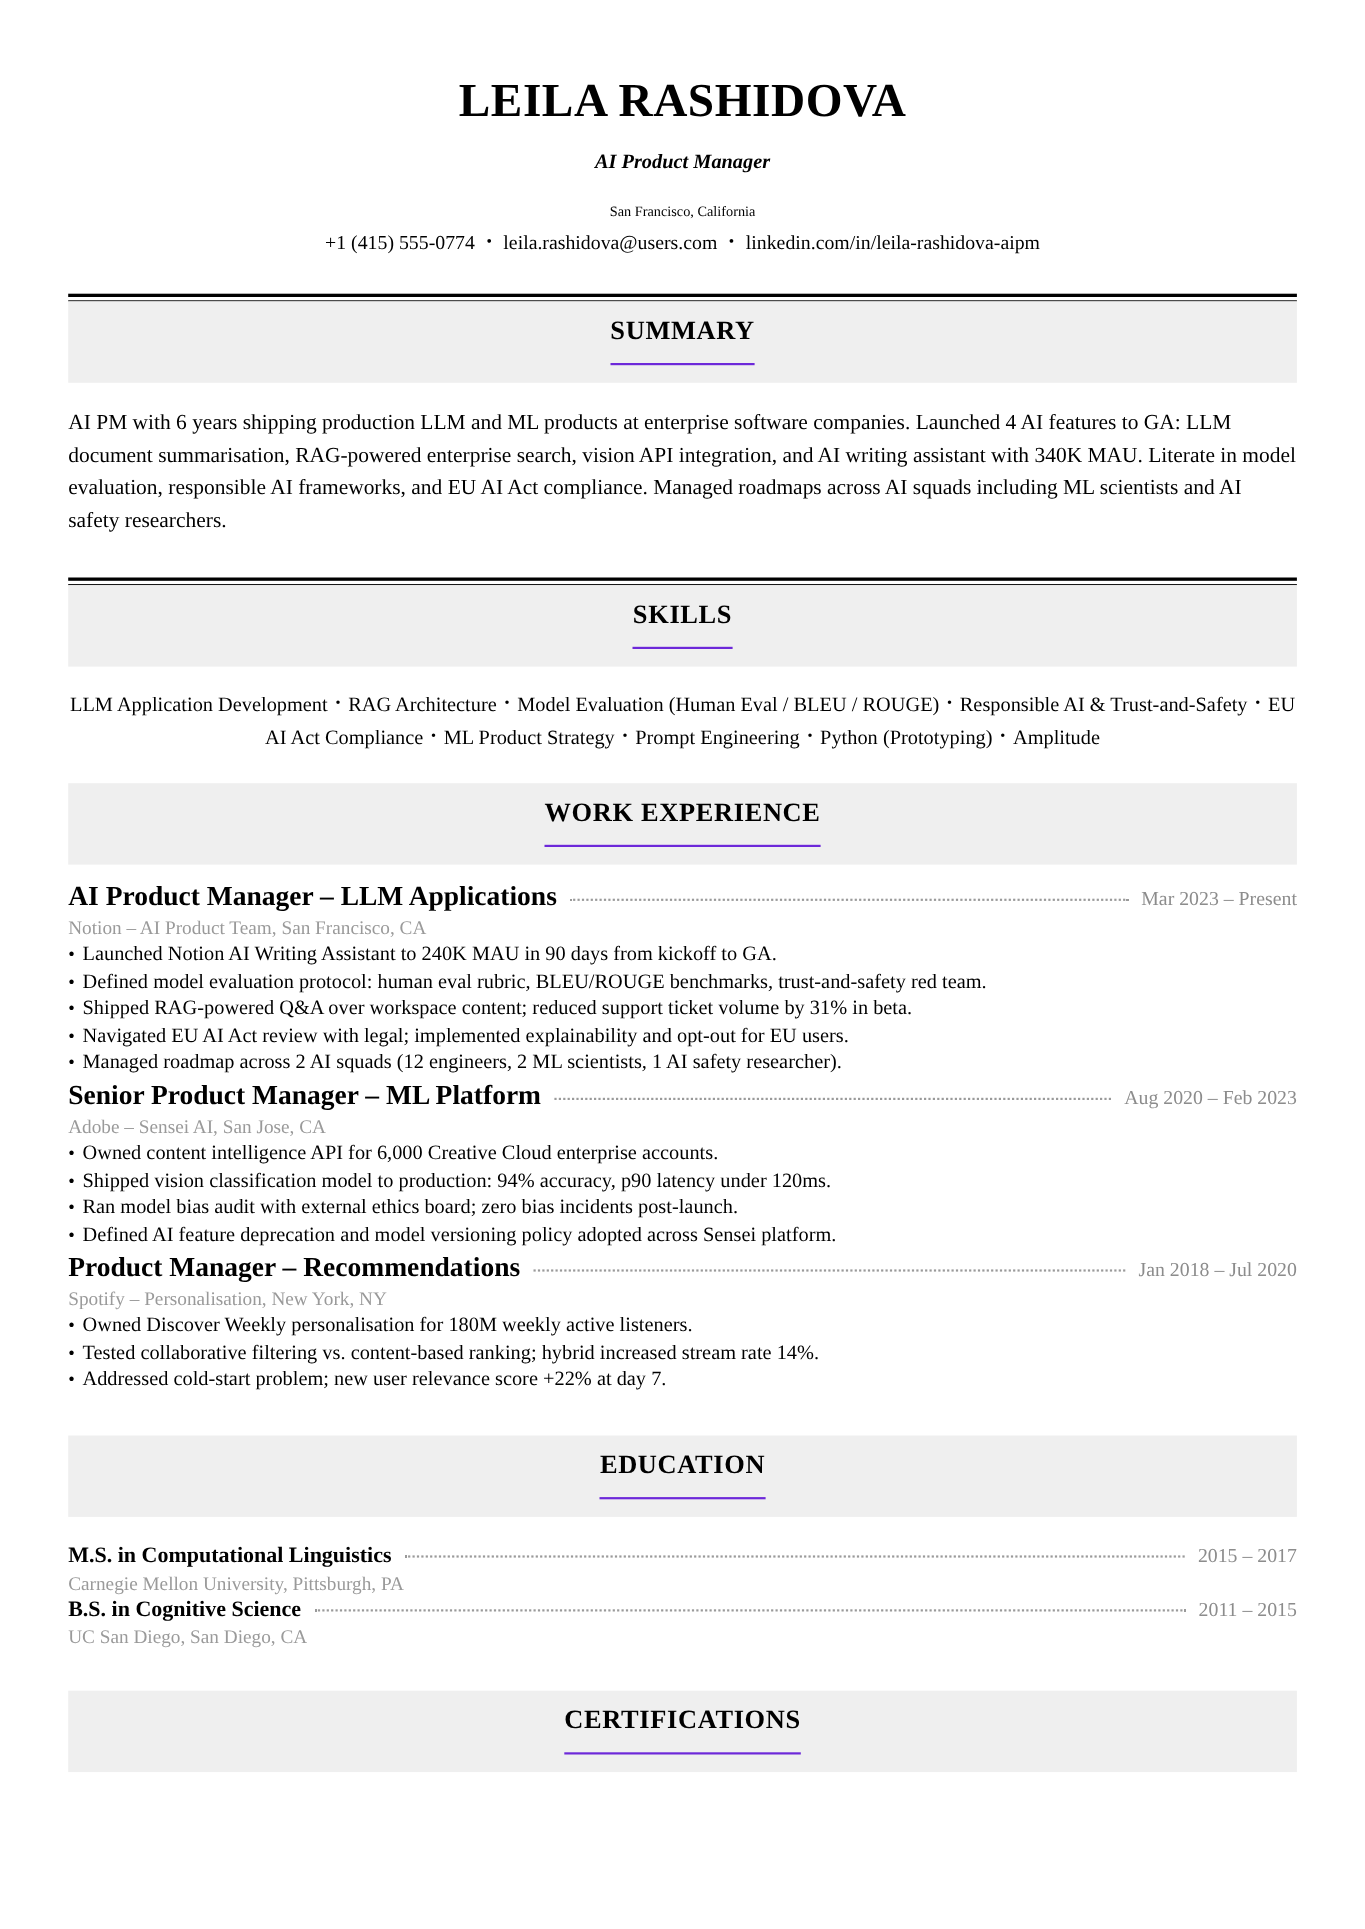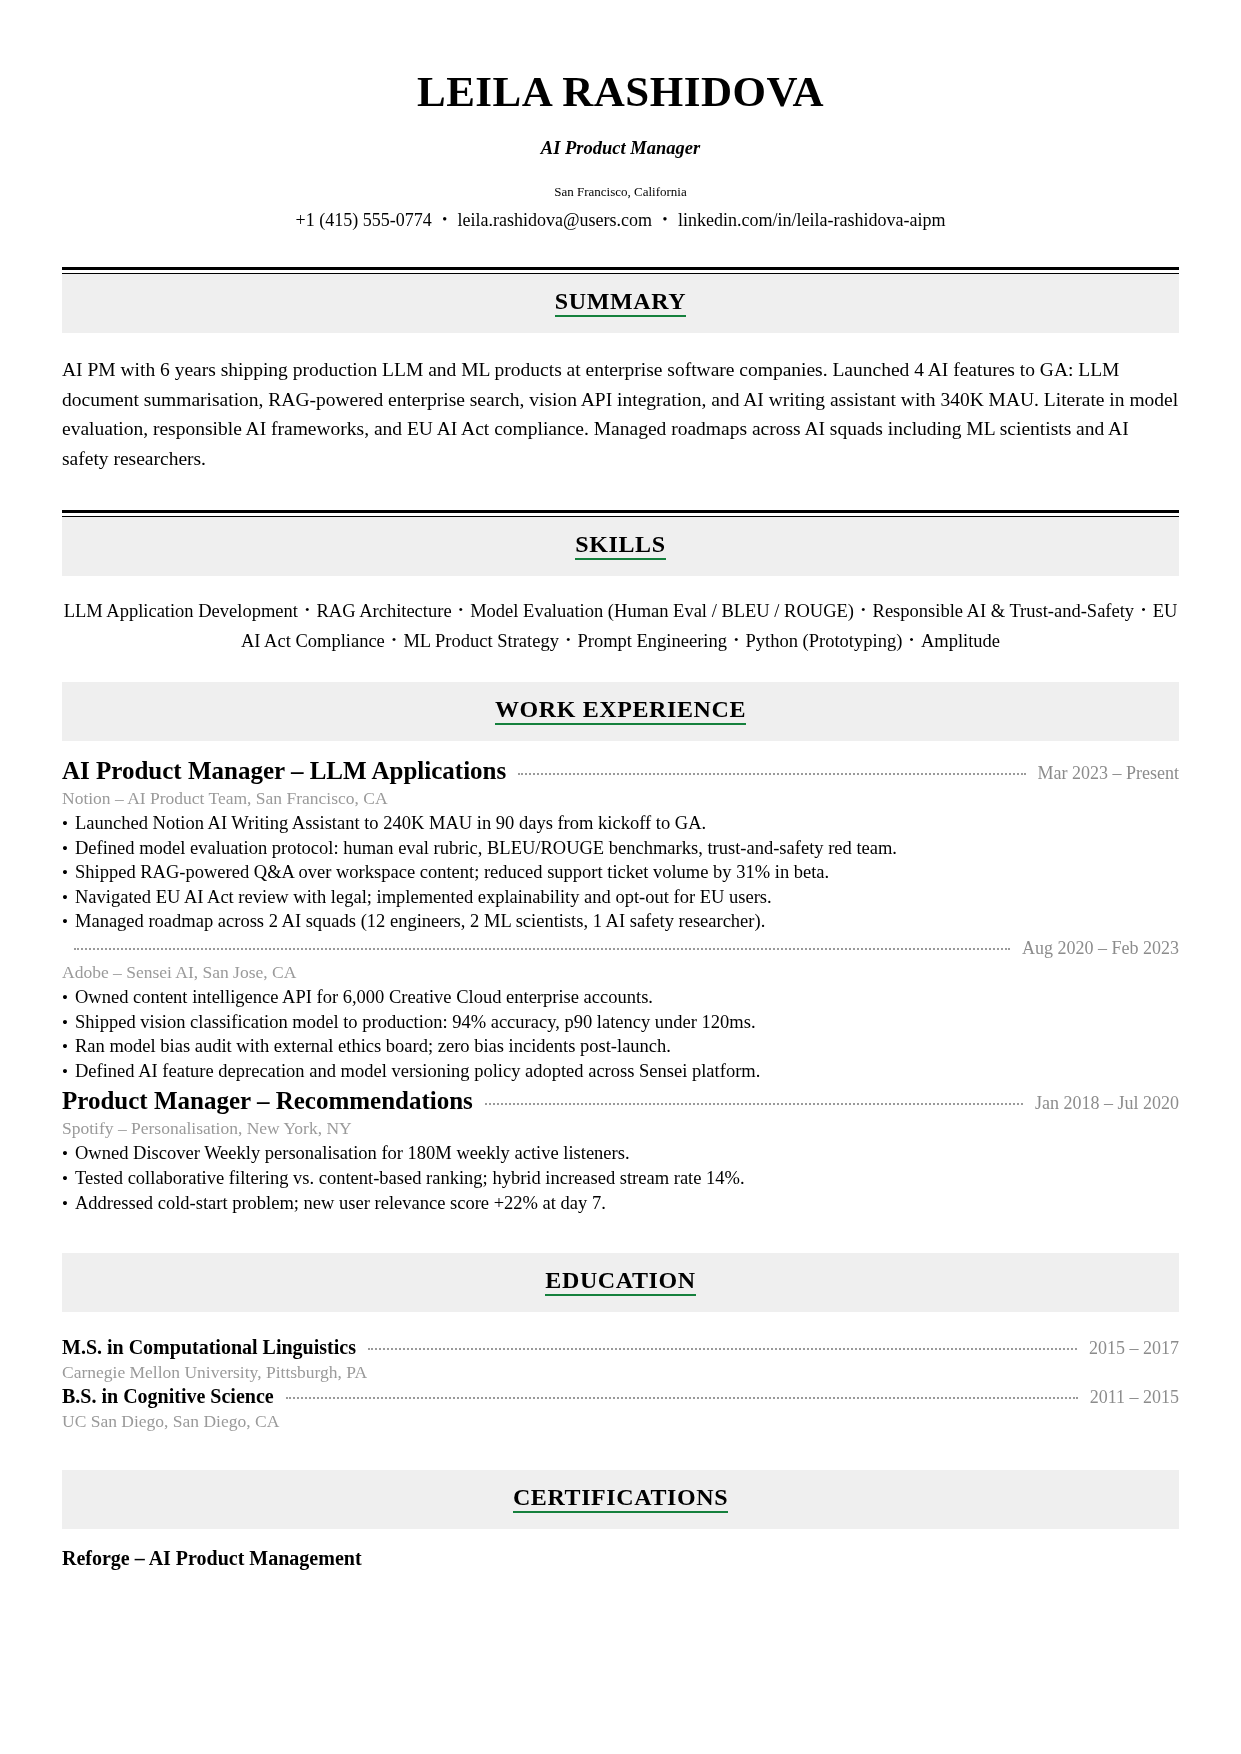--- a/index.html
+++ b/index.html
@@ -68,22 +68,22 @@
   .section-band {
     background: #efefef;
     text-align: center;
     padding: 14px 0 16px;
   }
   .section-band .section-title {
     display: inline-block;
     font-size: 24px;
     font-weight: bold;
     letter-spacing: 0.6px;
-    border-bottom: 2px solid #15803d;
-    padding-bottom: 0;
+    border-bottom: 2px solid #6d28d9;
+    padding-bottom: 15px;
   }
   .band-gap-top { margin-top: 26px; }
   .band-gap-top-lg { margin-top: 38px; }
 
   
   .summary-text {
     font-size: 19.5px;
     line-height: 1.52;
     margin-top: 22px;
     text-align: left;
@@ -216,20 +216,21 @@
             <span class="btxt">Navigated EU AI Act review with legal; implemented explainability and opt-out for EU users.</span>
           </div>
           <div class="bullet">
             <span class="dot">•</span>
             <span class="btxt">Managed roadmap across 2 AI squads (12 engineers, 2 ML scientists, 1 AI safety researcher).</span>
           </div>
         </div>
       </div>
       <div class="entry">
         <div class="entry-head">
+          <div class="entry-title">Senior Product Manager – ML Platform</div>
           <div class="leader"></div>
           <div class="entry-date">Aug 2020 – Feb 2023</div>
         </div>
         <div class="entry-sub">Adobe – Sensei AI, San Jose, CA</div>
         <div class="bullets">
           <div class="bullet">
             <span class="dot">•</span>
             <span class="btxt">Owned content intelligence API for 6,000 Creative Cloud enterprise accounts.</span>
           </div>
           <div class="bullet">
@@ -288,21 +289,14 @@
           <div class="leader"></div>
           <div class="entry-date">2011 – 2015</div>
         </div>
         <div class="entry-sub">UC San Diego, San Diego, CA</div>
       </div>
     </div>
 
   <div class="section-band band-gap-top-lg">
     <span class="section-title">CERTIFICATIONS</span>
   </div>
-  <div class="cert-entries" id="cert-entries">
-      <div class="edu-entry">
-        <div class="entry-head">
-          <div class="entry-title">Reforge – AI Product Management</div>
-        </div>
-      </div>
-    </div>
 
 </div>
 
 </body></html>

